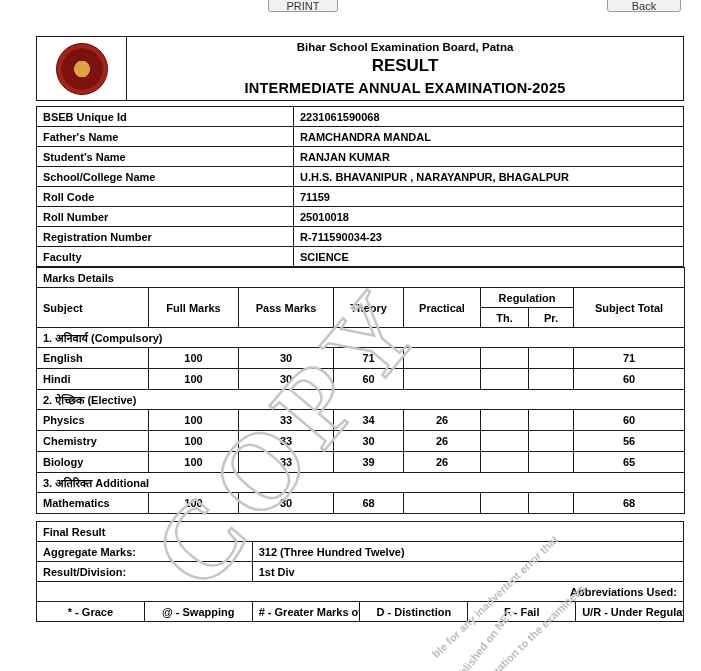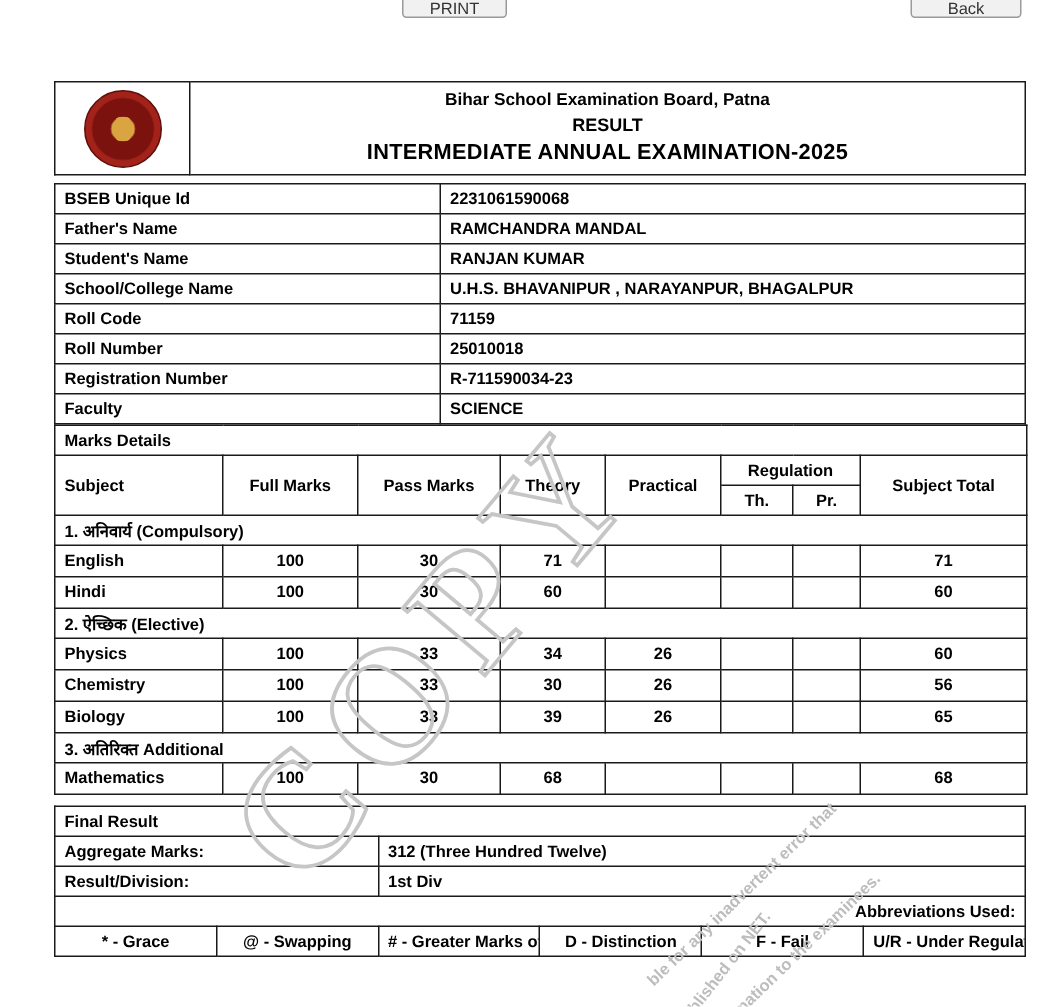--- a/index.html
+++ b/index.html
@@ -13,31 +13,31 @@
   
   .btn {
     position:absolute; height:22px; top:-10px;
     background:#f1f1f1; border:1px solid #9a9a9a; border-radius:3px;
     font-family:"Liberation Sans", sans-serif; font-size:11px; color:#333;
     text-align:center; line-height:30px; overflow:hidden; cursor:pointer;
   }
   #print-btn { left:268px; width:70px; }
   #back-btn  { left:607px; width:74px; }
 
-  .sheet { position:absolute; left:36px; top:54px; width:648px; }
+  .sheet { position:absolute; left:36px; top:36px; width:648px; }
 
   table { border-collapse:collapse; table-layout:fixed; width:648px; }
   td { border:1px solid #1a1a1a; font-size:11px; font-weight:bold; overflow:hidden; white-space:nowrap; }
 
   
   .hdr-table td { vertical-align:middle; }
   .hdr-logo-cell { width:90px; height:62px; text-align:center; }
   .hdr-title-cell { text-align:center; padding:4px 0; }
   .hdr-line1 { font-size:11.5px; font-weight:bold; }
-  .hdr-line2 { font-size:12px; font-weight:bold; margin-top:3px; }
+  .hdr-line2 { font-size:17px; font-weight:bold; margin-top:3px; }
   .hdr-line3 { font-size:14.5px; font-weight:bold; margin-top:4px; letter-spacing:.2px; }
 
   .seal { width:52px; height:52px; border-radius:50%; margin:0 auto;
     background:radial-gradient(circle at 50% 50%, #d9a441 0 22%, #7c120e 23% 58%, #a3221a 59% 78%, #7c120e 79% 100%);
     border:1px solid #5e0d0a; position:relative; }
   .seal::after { content:""; position:absolute; left:50%; top:50%;
     width:10px; height:16px; transform:translate(-50%,-50%);
     background:#d9a441; border-radius:3px; }
 
   .gap5 { height:5px; }

